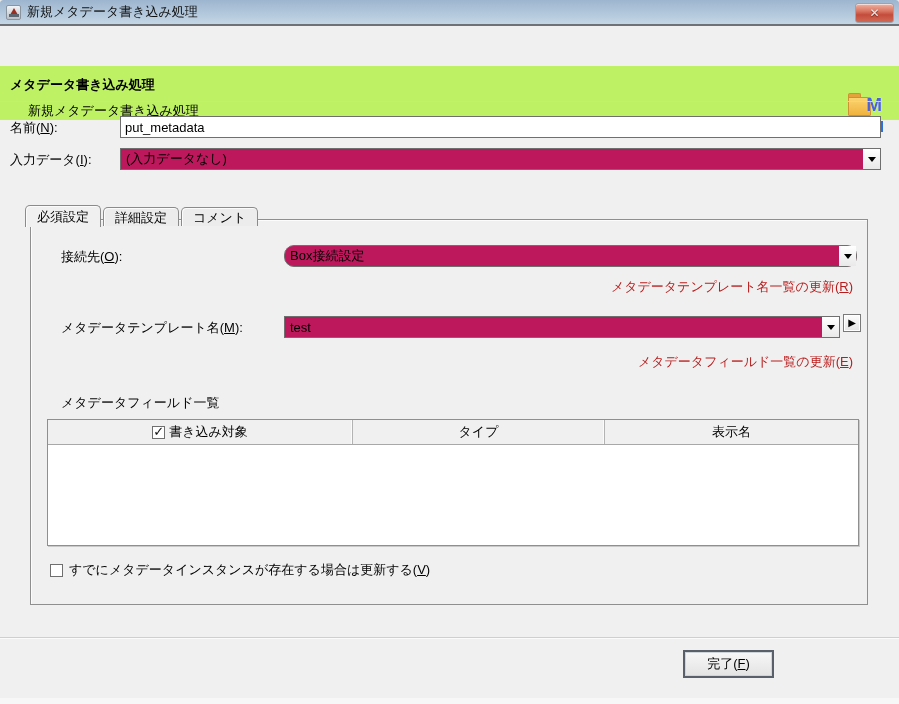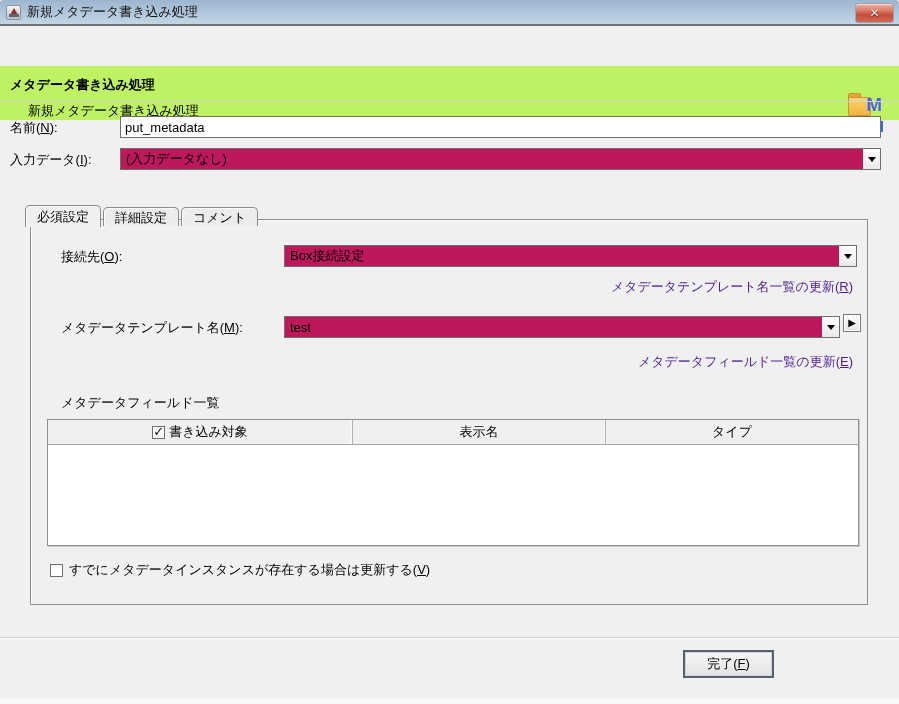--- a/index.html
+++ b/index.html
@@ -80,21 +80,21 @@
     box-shadow:inset 1px 1px 0 #fbfbfb;
   }
   .tab.active { background:#f0f0f0; height:22px; line-height:22px; position:relative; top:1px; }
 
   
   .panel {
     position:absolute; left:30px; top:219px; width:838px; height:386px;
     border:1px solid #8f8f8f; background:#f0f0f0; box-shadow:inset 1px 1px 0 #fcfcfc;
   }
   .panel-label { position:absolute; white-space:nowrap; }
-  .link { position:absolute; color:#4c1d95; white-space:nowrap; cursor:pointer; }
+  .link { position:absolute; color:#b91c1c; white-space:nowrap; cursor:pointer; }
 
   .more-btn {
     position:absolute; width:18px; height:18px; border:1px solid #7a7a7a;
     background:linear-gradient(180deg,#fdfdfd,#e4e4e4); box-shadow:inset 0 0 0 1px #fff;
     display:flex; align-items:center; justify-content:center; font-size:10px; line-height:1; cursor:default;
   }
 
   
   .mtable {
     position:absolute; left:16px; top:199px; width:812px; height:127px;
@@ -175,21 +175,21 @@
     <div class="tab active">必須設定</div>
     <div class="tab">詳細設定</div>
     <div class="tab">コメント</div>
   </div>
 
   <div class="panel">
 
     <div class="panel-label" style="left:30px; top:28px;">
       <span>接続先(</span><span class="mn">O</span><span>):</span>
     </div>
-    <div class="combo" style="left:253px; top:25px; width:573px;">
+    <div class="combo" style="left:253px; top:25px; width:573px;border-radius:10px;">
       <span class="combo-text">Box接続設定</span>
       <span class="combo-arrow">
           <span class="tri"></span>
         </span>
     </div>
 
     <div class="link" style="right:14px; top:58px;">
       <span>メタデータテンプレート名一覧の更新(</span><span class="mn">R</span><span>)</span>
     </div>
 
@@ -213,25 +213,25 @@
     <div class="panel-label" style="left:30px; top:174px;">メタデータフィールド一覧</div>
 
     <div class="mtable">
       <div class="mtable-header">
         <div class="mtable-th th-check">
           <span class="checkbox">
               <span class="mark">✓</span>
             </span>
           <span>書き込み対象</span>
         </div>
+        <div class="mtable-th th-type">
+          <span>タイプ</span>
+        </div>
         <div class="mtable-th th-name">
           <span>表示名</span>
-        </div>
-        <div class="mtable-th th-type">
-          <span>タイプ</span>
         </div>
       </div>
       <div class="mtable-body"></div>
     </div>
 
     <div class="update-row">
       <span class="checkbox"></span>
       <span>
         <span>すでにメタデータインスタンスが存在する場合は更新する(</span><span class="mn">V</span><span>)</span>
       </span>

